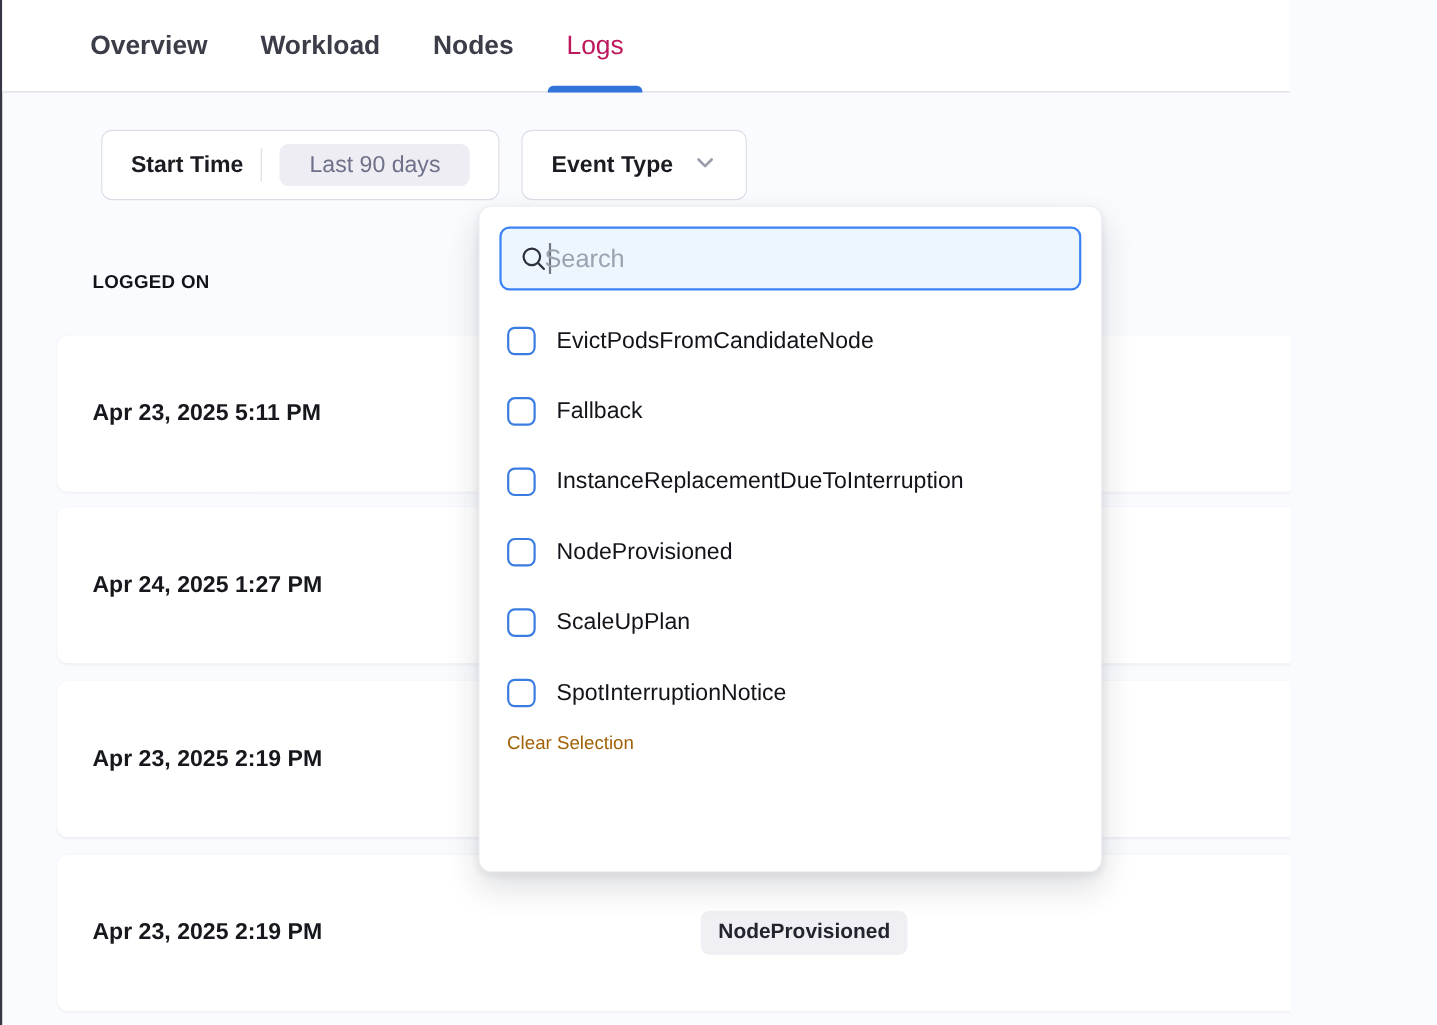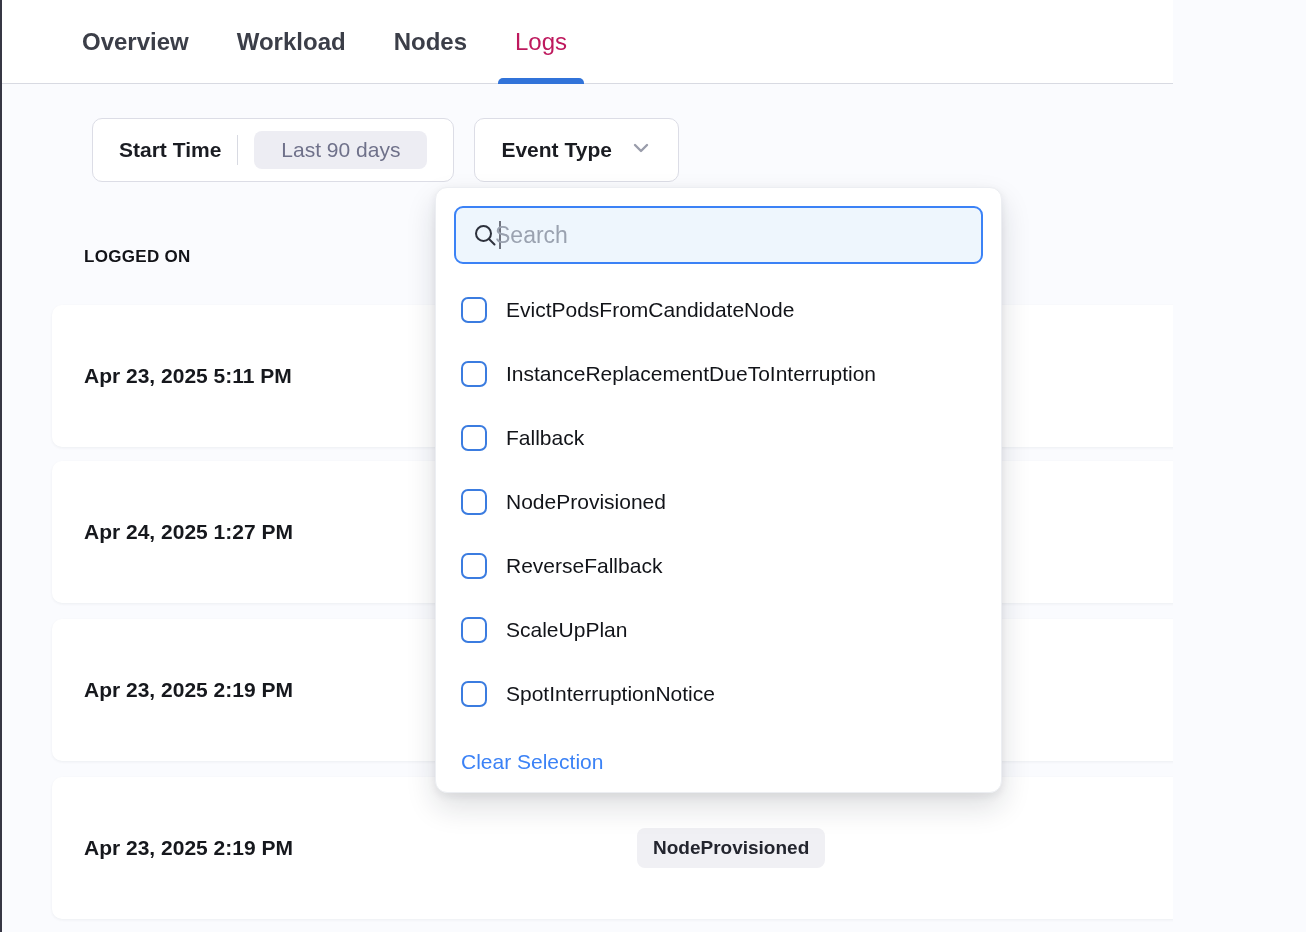--- a/index.html
+++ b/index.html
@@ -130,22 +130,22 @@
     display: flex; align-items: center; gap: 19px;
     cursor: pointer;
   }
   .checkbox {
     width: 26px; height: 26px; flex: 0 0 auto;
     border: 2px solid #3b7ce0; border-radius: 7px;
     background: #ffffff;
   }
   .option-label { font-size: 21px; color: #121419; }
   .clear-btn {
-    margin-top: 24px; padding-left: 7px;
-    font-size: 21px; color: #3b82f6;
+    margin-top: 4px; padding-left: 7px;
+    font-size: 17px; color: #a16207;
     cursor: pointer; display: inline-block;
   }
 </style>
 </head>
 <body>
 
 <div class="app">
 
   <div class="tabbar">
     <div class="tab">
@@ -207,36 +207,32 @@
       <input class="search-input" type="text" value="" placeholder="Search" style="">
     </div>
 
     <div class="options">
       <div class="option">
         <span class="checkbox"></span>
         <span class="option-label">EvictPodsFromCandidateNode</span>
       </div>
       <div class="option">
         <span class="checkbox"></span>
+        <span class="option-label">Fallback</span>
+      </div>
+      <div class="option">
+        <span class="checkbox"></span>
         <span class="option-label">InstanceReplacementDueToInterruption</span>
       </div>
       <div class="option">
         <span class="checkbox"></span>
-        <span class="option-label">Fallback</span>
-      </div>
-      <div class="option">
-        <span class="checkbox"></span>
         <span class="option-label">NodeProvisioned</span>
       </div>
       <div class="option">
         <span class="checkbox"></span>
-        <span class="option-label">ReverseFallback</span>
-      </div>
-      <div class="option">
-        <span class="checkbox"></span>
         <span class="option-label">ScaleUpPlan</span>
       </div>
       <div class="option">
         <span class="checkbox"></span>
         <span class="option-label">SpotInterruptionNotice</span>
       </div>
     </div>
 
     <div class="clear-btn">Clear Selection</div>
   </div>

